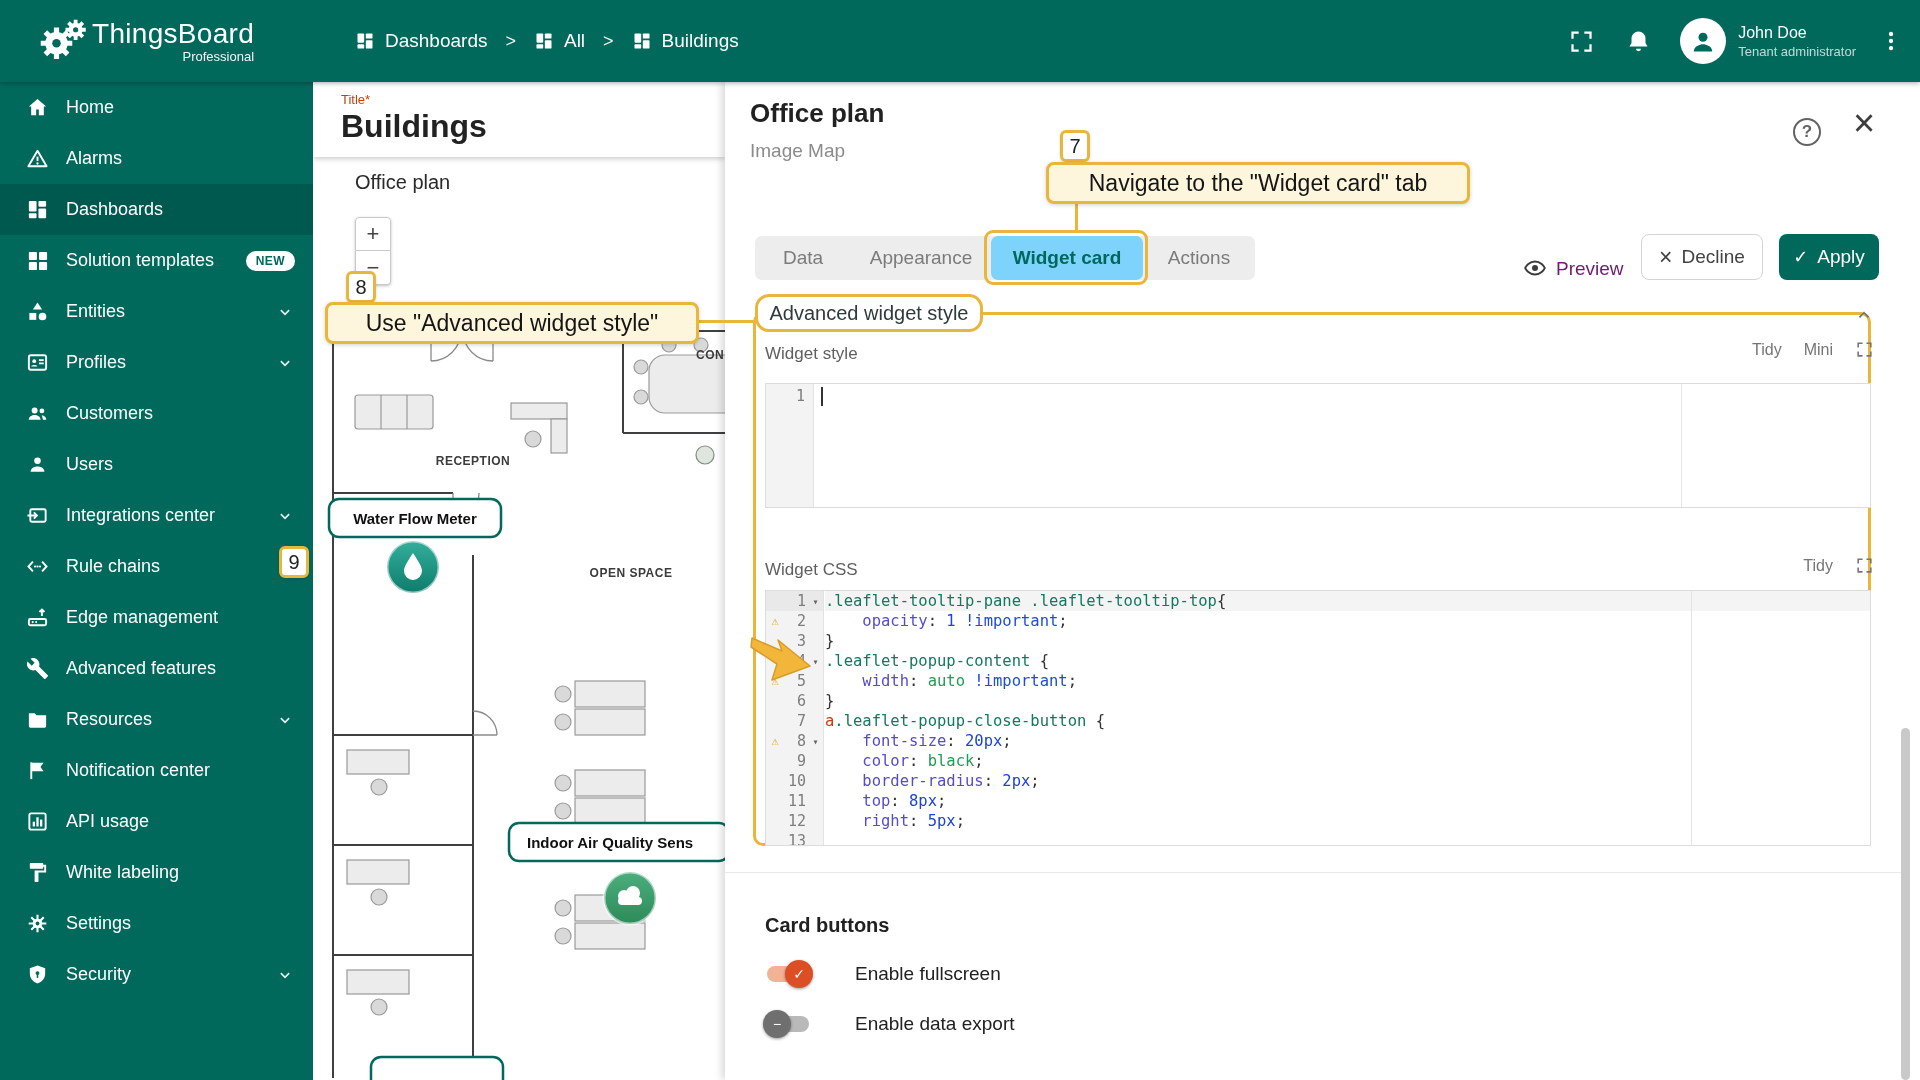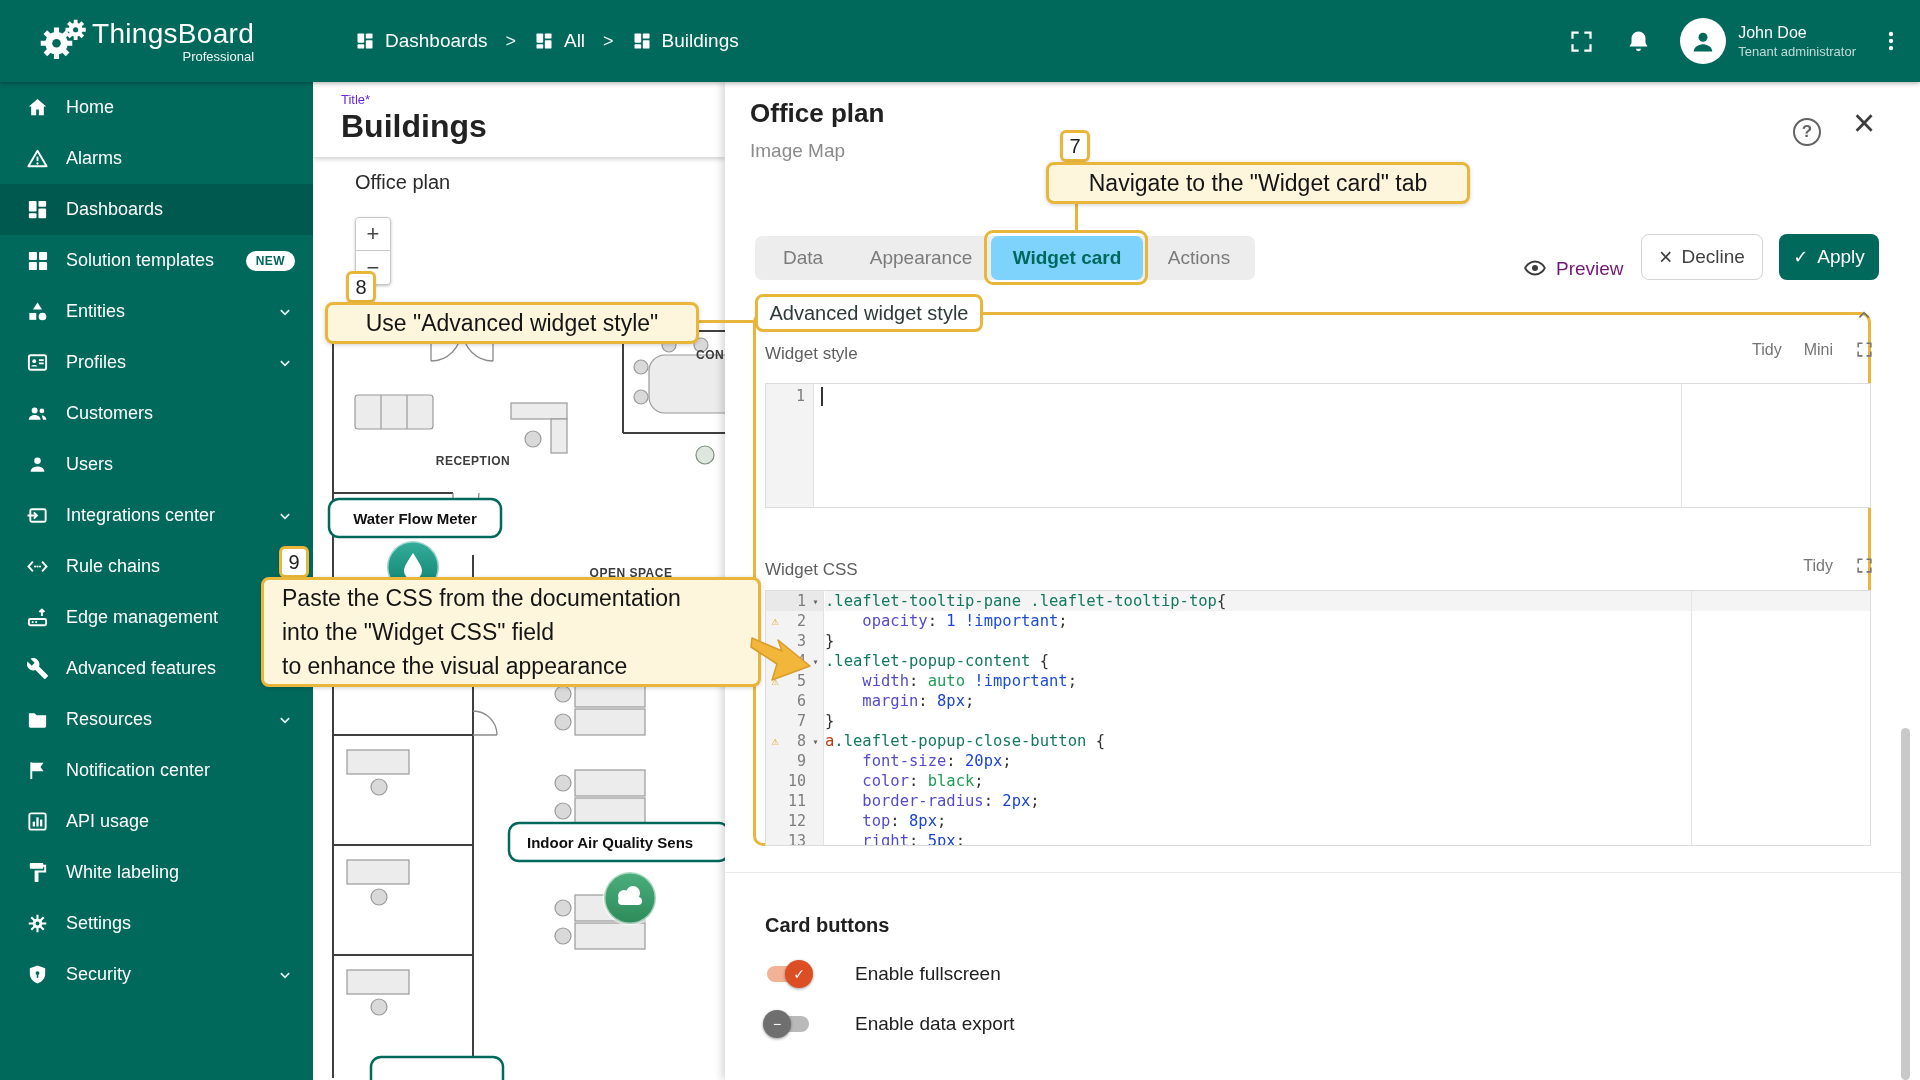--- a/index.html
+++ b/index.html
@@ -41,21 +41,21 @@
   .sb-item{height:51px;display:flex;align-items:center;padding:0 18px 0 26px;gap:17px;color:#fff;font-size:18px;cursor:pointer;white-space:nowrap}
   .sb-item.active{background:rgba(0,0,0,.15)}
   .sb-icon svg{width:23px;height:23px}
   .sb-badge{margin-left:auto;background:#fff;color:var(--teal);font-size:12px;font-weight:700;padding:3px 10px;border-radius:10px;letter-spacing:.4px}
   .sb-chev{margin-left:auto}
   .sb-chev svg{width:20px;height:20px}
 
   
   .mid{position:absolute;left:313px;top:82px;width:412px;height:998px;background:#fff;z-index:5}
   .title-strip{position:absolute;left:0;top:0;width:412px;height:75px;background:#fff;box-shadow:0 2px 5px rgba(0,0,0,.2);z-index:3;padding:10px 0 0 28px}
-  .title-label{font-size:13px;color:#6d28d9}
+  .title-label{font-size:13px;color:#c2410c}
   .title-value{font-size:32px;font-weight:600;color:#222;margin-top:1px}
   .widget{position:absolute;left:0;top:75px;width:412px;height:923px;background:#fff;overflow:hidden}
   .widget-title{position:absolute;left:42px;top:14px;font-size:20px;color:#2b2b2b}
   .zoom{position:absolute;left:42px;top:60px;width:36px;border-radius:4px;box-shadow:0 1px 3px rgba(0,0,0,.25);z-index:2}
   .zoom-btn{height:34px;background:#fff;border:1px solid #c9c9c9;display:flex;align-items:center;justify-content:center;font-size:22px;color:#444;cursor:pointer}
   .zoom-btn:first-child{border-radius:4px 4px 0 0}
   .zoom-btn + .zoom-btn{border-top:none;border-radius:0 0 4px 4px}
   .map-svg{position:absolute;left:0;top:98px;width:412px;height:825px}
 
   
@@ -74,21 +74,21 @@
   .preview-btn{position:absolute;left:798px;top:154px;height:44px;display:flex;align-items:flex-end;gap:9px;font-size:19px;color:#701a75;cursor:pointer}
   .preview-btn svg{width:24px;height:24px}
   .decline-btn{position:absolute;left:916px;top:152px;width:122px;height:46px;border:1px solid #d4d4d4;border-radius:8px;background:#fff;
     display:flex;align-items:center;justify-content:center;gap:9px;font-size:19px;color:#424242;cursor:pointer}
   .decline-x{font-size:23px;line-height:1}
   .apply-btn{position:absolute;left:1054px;top:152px;width:100px;height:46px;background:var(--teal);border-radius:8px;
     display:flex;align-items:center;justify-content:center;gap:9px;font-size:19px;color:#fff;cursor:pointer}
   .apply-check{font-size:18px}
 
   .adv-outline{position:absolute;left:28px;top:230px;width:1118px;height:534px;border:3px solid var(--ann);border-radius:10px;z-index:1}
-  .adv-label{position:absolute;left:30px;top:212px;width:228px;height:38px;background:#fff;border:3px solid var(--ann);border-radius:8px;
+  .adv-label{position:absolute;left:30px;top:212px;width:228px;height:38px;background:#fff;border:3px solid var(--ann);border-radius:14px;
     display:flex;align-items:center;justify-content:center;font-size:20px;color:#2f3b3a;z-index:2}
   .collapse{position:absolute;left:1128px;top:222px;cursor:pointer;z-index:2}
   .collapse svg{width:22px;height:22px}
 
   .ed-label{position:absolute;font-size:17px;color:#5f5f5f;z-index:2}
   .ed-controls{position:absolute;display:flex;align-items:center;gap:22px;font-size:16px;color:#757575;z-index:2}
   .ed-controls .txt-btn{cursor:pointer}
   .ed-controls svg{width:19px;height:19px;cursor:pointer}
 
   .editor{position:absolute;left:40px;background:#fff;border:1px solid #dcdcdc;overflow:hidden;
@@ -691,21 +691,20 @@
             <span class="fold"></span>
           </div>
         </div>
       <div class="ed-content">
         <div id="css-code">
             <div class="code-row active"><span class="tk-sel">.leaflet-tooltip-pane .leaflet-tooltip-top</span><span class="tk-pun">{</span></div>
             <div class="code-row"><span class="tk-pln">    </span><span class="tk-prop">opacity</span><span class="tk-pun">: </span><span class="tk-val">1</span><span class="tk-imp"> !important</span><span class="tk-pun">;</span></div>
             <div class="code-row"><span class="tk-pun">}</span></div>
             <div class="code-row"><span class="tk-sel">.leaflet-popup-content </span><span class="tk-pun">{</span></div>
             <div class="code-row"><span class="tk-pln">    </span><span class="tk-prop">width</span><span class="tk-pun">: </span><span class="tk-kw">auto</span><span class="tk-imp"> !important</span><span class="tk-pun">;</span></div>
-            <div class="code-row"><span class="tk-pln">    </span><span class="tk-prop">margin</span><span class="tk-pun">: </span><span class="tk-val">8px</span><span class="tk-pun">;</span></div>
             <div class="code-row"><span class="tk-pun">}</span></div>
             <div class="code-row"><span class="tk-tag">a</span><span class="tk-sel">.leaflet-popup-close-button </span><span class="tk-pun">{</span></div>
             <div class="code-row"><span class="tk-pln">    </span><span class="tk-prop">font-size</span><span class="tk-pun">: </span><span class="tk-val">20px</span><span class="tk-pun">;</span></div>
             <div class="code-row"><span class="tk-pln">    </span><span class="tk-prop">color</span><span class="tk-pun">: </span><span class="tk-kw">black</span><span class="tk-pun">;</span></div>
             <div class="code-row"><span class="tk-pln">    </span><span class="tk-prop">border-radius</span><span class="tk-pun">: </span><span class="tk-val">2px</span><span class="tk-pun">;</span></div>
             <div class="code-row"><span class="tk-pln">    </span><span class="tk-prop">top</span><span class="tk-pun">: </span><span class="tk-val">8px</span><span class="tk-pun">;</span></div>
             <div class="code-row"><span class="tk-pln">    </span><span class="tk-prop">right</span><span class="tk-pun">: </span><span class="tk-val">5px</span><span class="tk-pun">;</span></div>
           </div>
         <div class="print-margin"></div>
       </div>
@@ -736,23 +735,18 @@
     <div class="co-ring" id="tab-ring"></div>
     <div class="co-line" id="c7-line"></div>
     <div class="co-badge" id="c7-badge">7</div>
     <div class="co-box" id="c7-box">Navigate to the "Widget card" tab</div>
 
     <div class="co-line" id="c8-line"></div>
     <div class="co-badge" id="c8-badge">8</div>
     <div class="co-box" id="c8-box">Use "Advanced widget style"</div>
 
     <div class="co-badge" id="c9-badge">9</div>
-    <div class="co-box" id="c9-box">
-      <div>Paste the CSS from the documentation</div>
-      <div>into the "Widget CSS" field</div>
-      <div>to enhance the visual appearance</div>
-    </div>
     <svg id="c9-arrow" viewBox="0 0 64 56">
       <path d="M2 6 L32 19 L28 8 L60 34 L22 48 L27 32 L1 15 Z" fill="#F2B63B" stroke="#D89C2B" stroke-width="1.5" stroke-linejoin="round"></path>
     </svg>
   </div>
 
 </div>
 
 </body></html>

